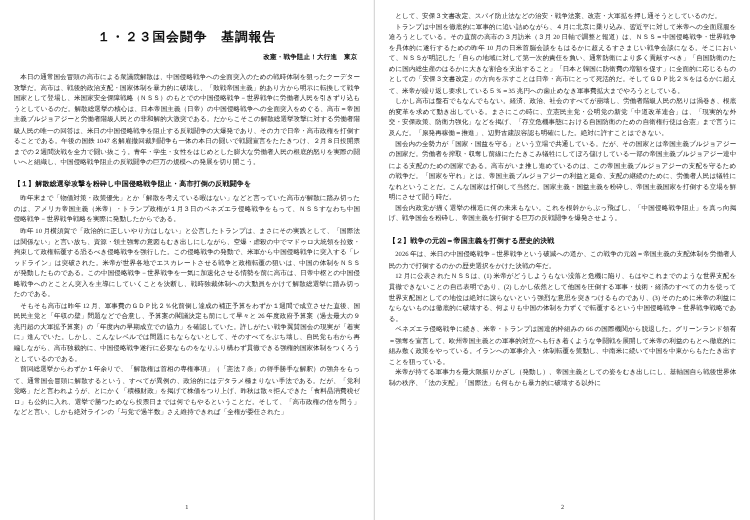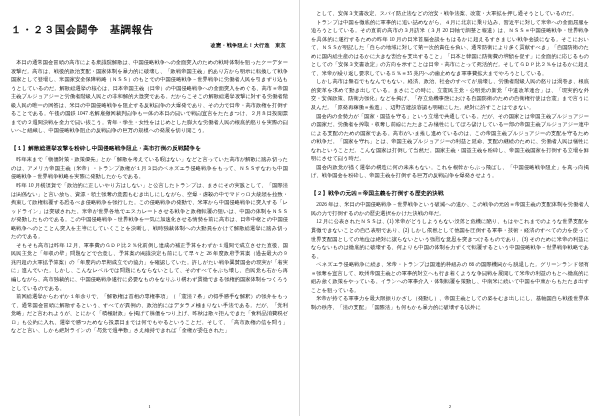--- a/index.html
+++ b/index.html
@@ -25,21 +25,21 @@
     width: 300px;
     height: 416px;
     box-sizing: border-box;
     padding: 9px 11px 0 11px;
     background: #ffffff;
   }
   .page-left {
     border-right: 1px solid #d8d8d8;
   }
   .doc-title {
-    text-align: left;
+    text-align: center;
     font-size: 10.2px;
     font-weight: bold;
     letter-spacing: 0.8px;
     margin: 14px 0 0 0;
     color: #111111;
   }
   .doc-subtitle {
     text-align: right;
     font-size: 5.2px;
     font-weight: bold;

